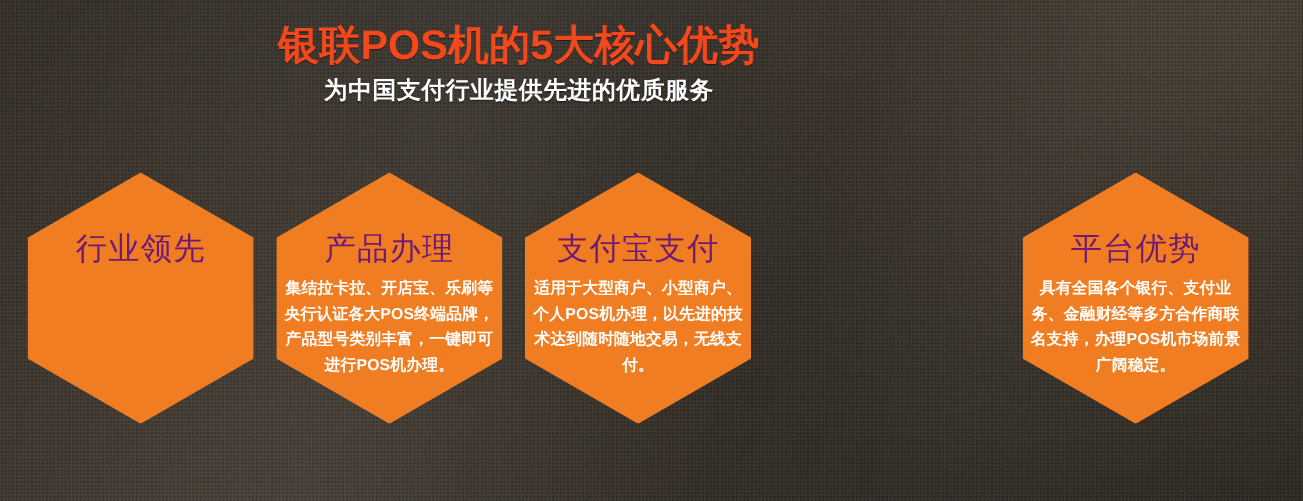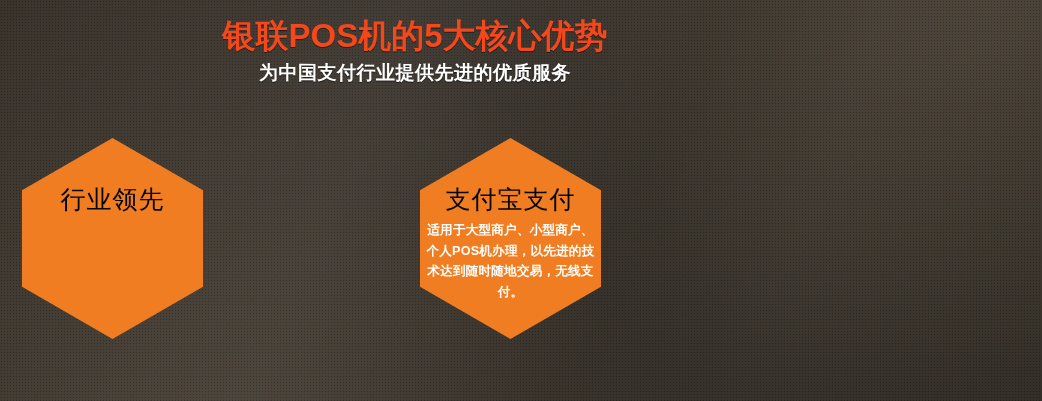--- a/index.html
+++ b/index.html
@@ -87,21 +87,21 @@
     top: 0;
     text-align: center;
   }
   .hex-title {
     margin: 0;
     padding-top: 46px;
     font-size: 25px;
     line-height: 30px;
     font-weight: 400;
     letter-spacing: 1px;
-    color: #000000;
+    color: #701a75;
   }
   .hex-body {
     margin: 6px 0 0 0;
     font-size: 12.6px;
     line-height: 20.5px;
     font-weight: bold;
     color: #ffffff;
     letter-spacing: 0.2px;
     text-align: center;
     word-break: break-all;
@@ -125,24 +125,36 @@
   </div>
 
   <div class="hex-row">
 
     <div class="hex hex-0">
       <div class="hex-inner">
         <div class="hex-title">行业领先</div>
       </div>
     </div>
 
+    <div class="hex hex-1">
+      <div class="hex-inner">
+        <div class="hex-title">产品办理</div>
+        <div class="hex-body">集结拉卡拉、开店宝、乐刷等央行认证各大POS终端品牌，产品型号类别丰富，一键即可进行POS机办理。</div>
+      </div>
+    </div>
 
     <div class="hex hex-2">
       <div class="hex-inner">
         <div class="hex-title">支付宝支付</div>
         <div class="hex-body">适用于大型商户、小型商户、个人POS机办理，以先进的技术达到随时随地交易，无线支付。</div>
       </div>
     </div>
 
 
+    <div class="hex hex-4">
+      <div class="hex-inner">
+        <div class="hex-title">平台优势</div>
+        <div class="hex-body">具有全国各个银行、支付业务、金融财经等多方合作商联名支持，办理POS机市场前景广阔稳定。</div>
+      </div>
+    </div>
 
   </div>
 </div>
 
 </body></html>

